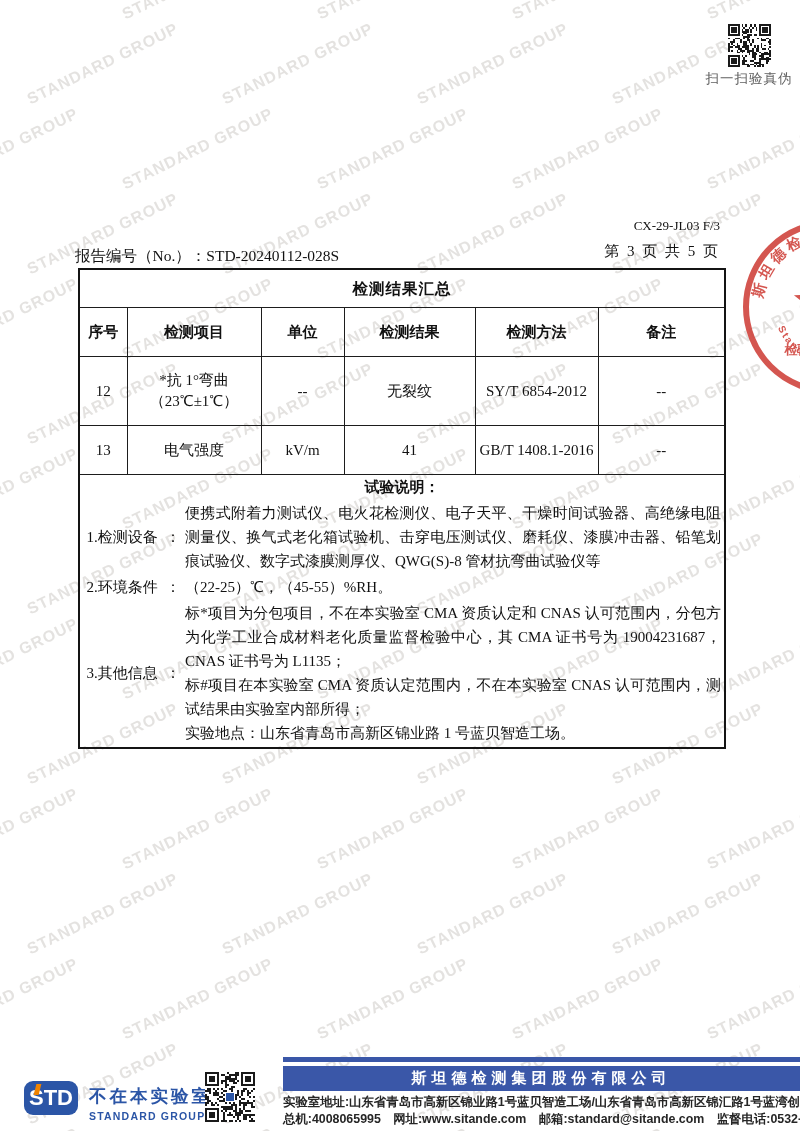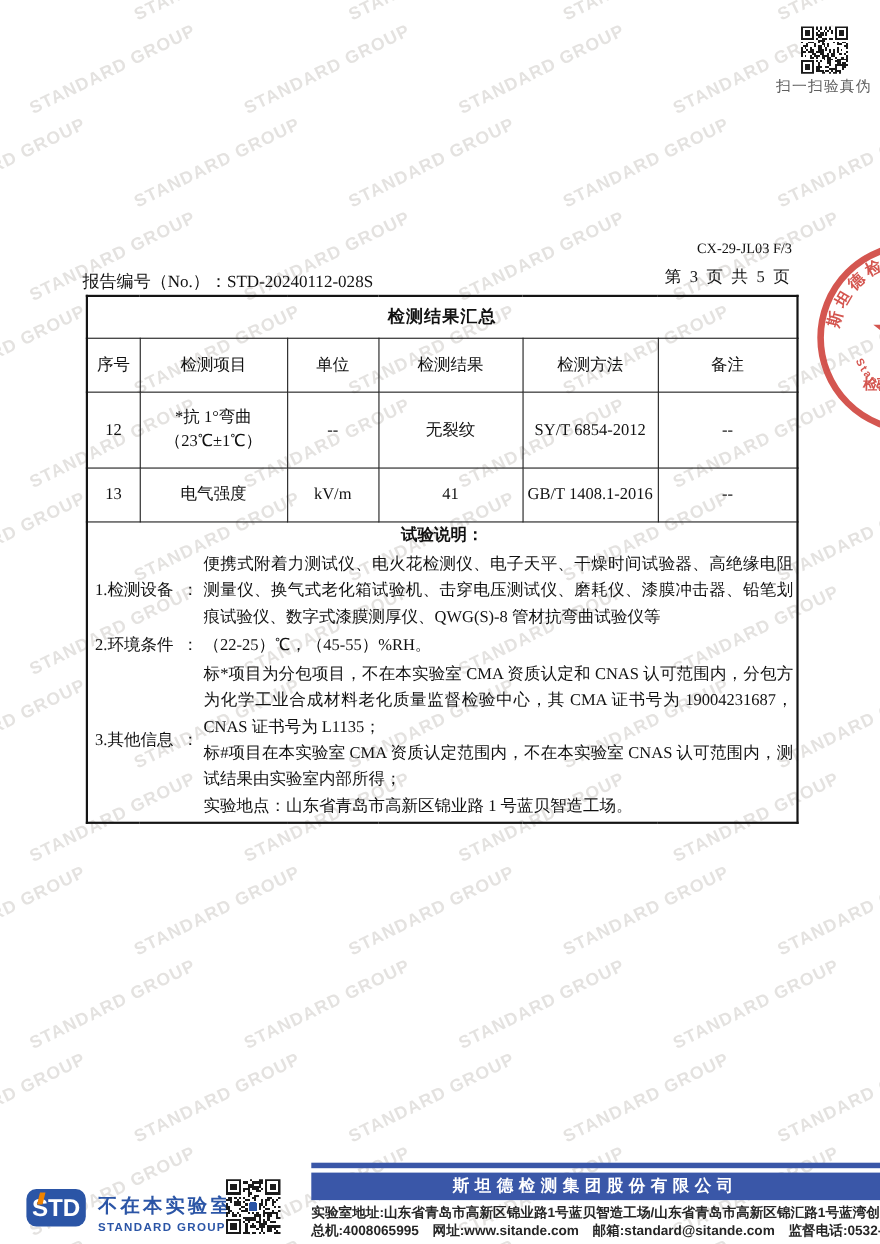--- a/index.html
+++ b/index.html
@@ -22,21 +22,21 @@
   .meta-right{position:absolute;right:80px;top:218px;text-align:right;}
   .doc-code{font-size:13px;display:block;}
   .page-info{font-size:15px;display:block;margin-top:8px;letter-spacing:2px;}
   
   .tbl-wrap{position:absolute;left:78px;top:268px;width:646px;}
   table.results{width:100%;border-collapse:collapse;table-layout:fixed;
       border:2.5px solid #141414;font-size:15px;}
   table.results td{border:1.3px solid #1d1d1d;text-align:center;vertical-align:middle;
       padding:2px 3px;line-height:21px;}
   td.tbl-title{height:33px;font-size:15.5px;font-weight:600;letter-spacing:1px;}
-  tr.hdr td{height:44px;font-weight:400;}
+  tr.hdr td{height:44px;font-weight:700;}
   tr.r1 td{height:64px;}
   tr.r2 td{height:44px;}
   tr.r3 td{height:52px;}
   .two-line span{display:block;}
   sup{font-size:10px;}
   
   td.notes-cell{text-align:left;vertical-align:top;padding:10px 10px 8px 12px;}
   .notes-title{font-weight:700;font-size:15px;margin-bottom:3px;}
   .note-row{display:flex;align-items:center;margin-top:2px;}
   .note-row.centered{align-items:center;}

